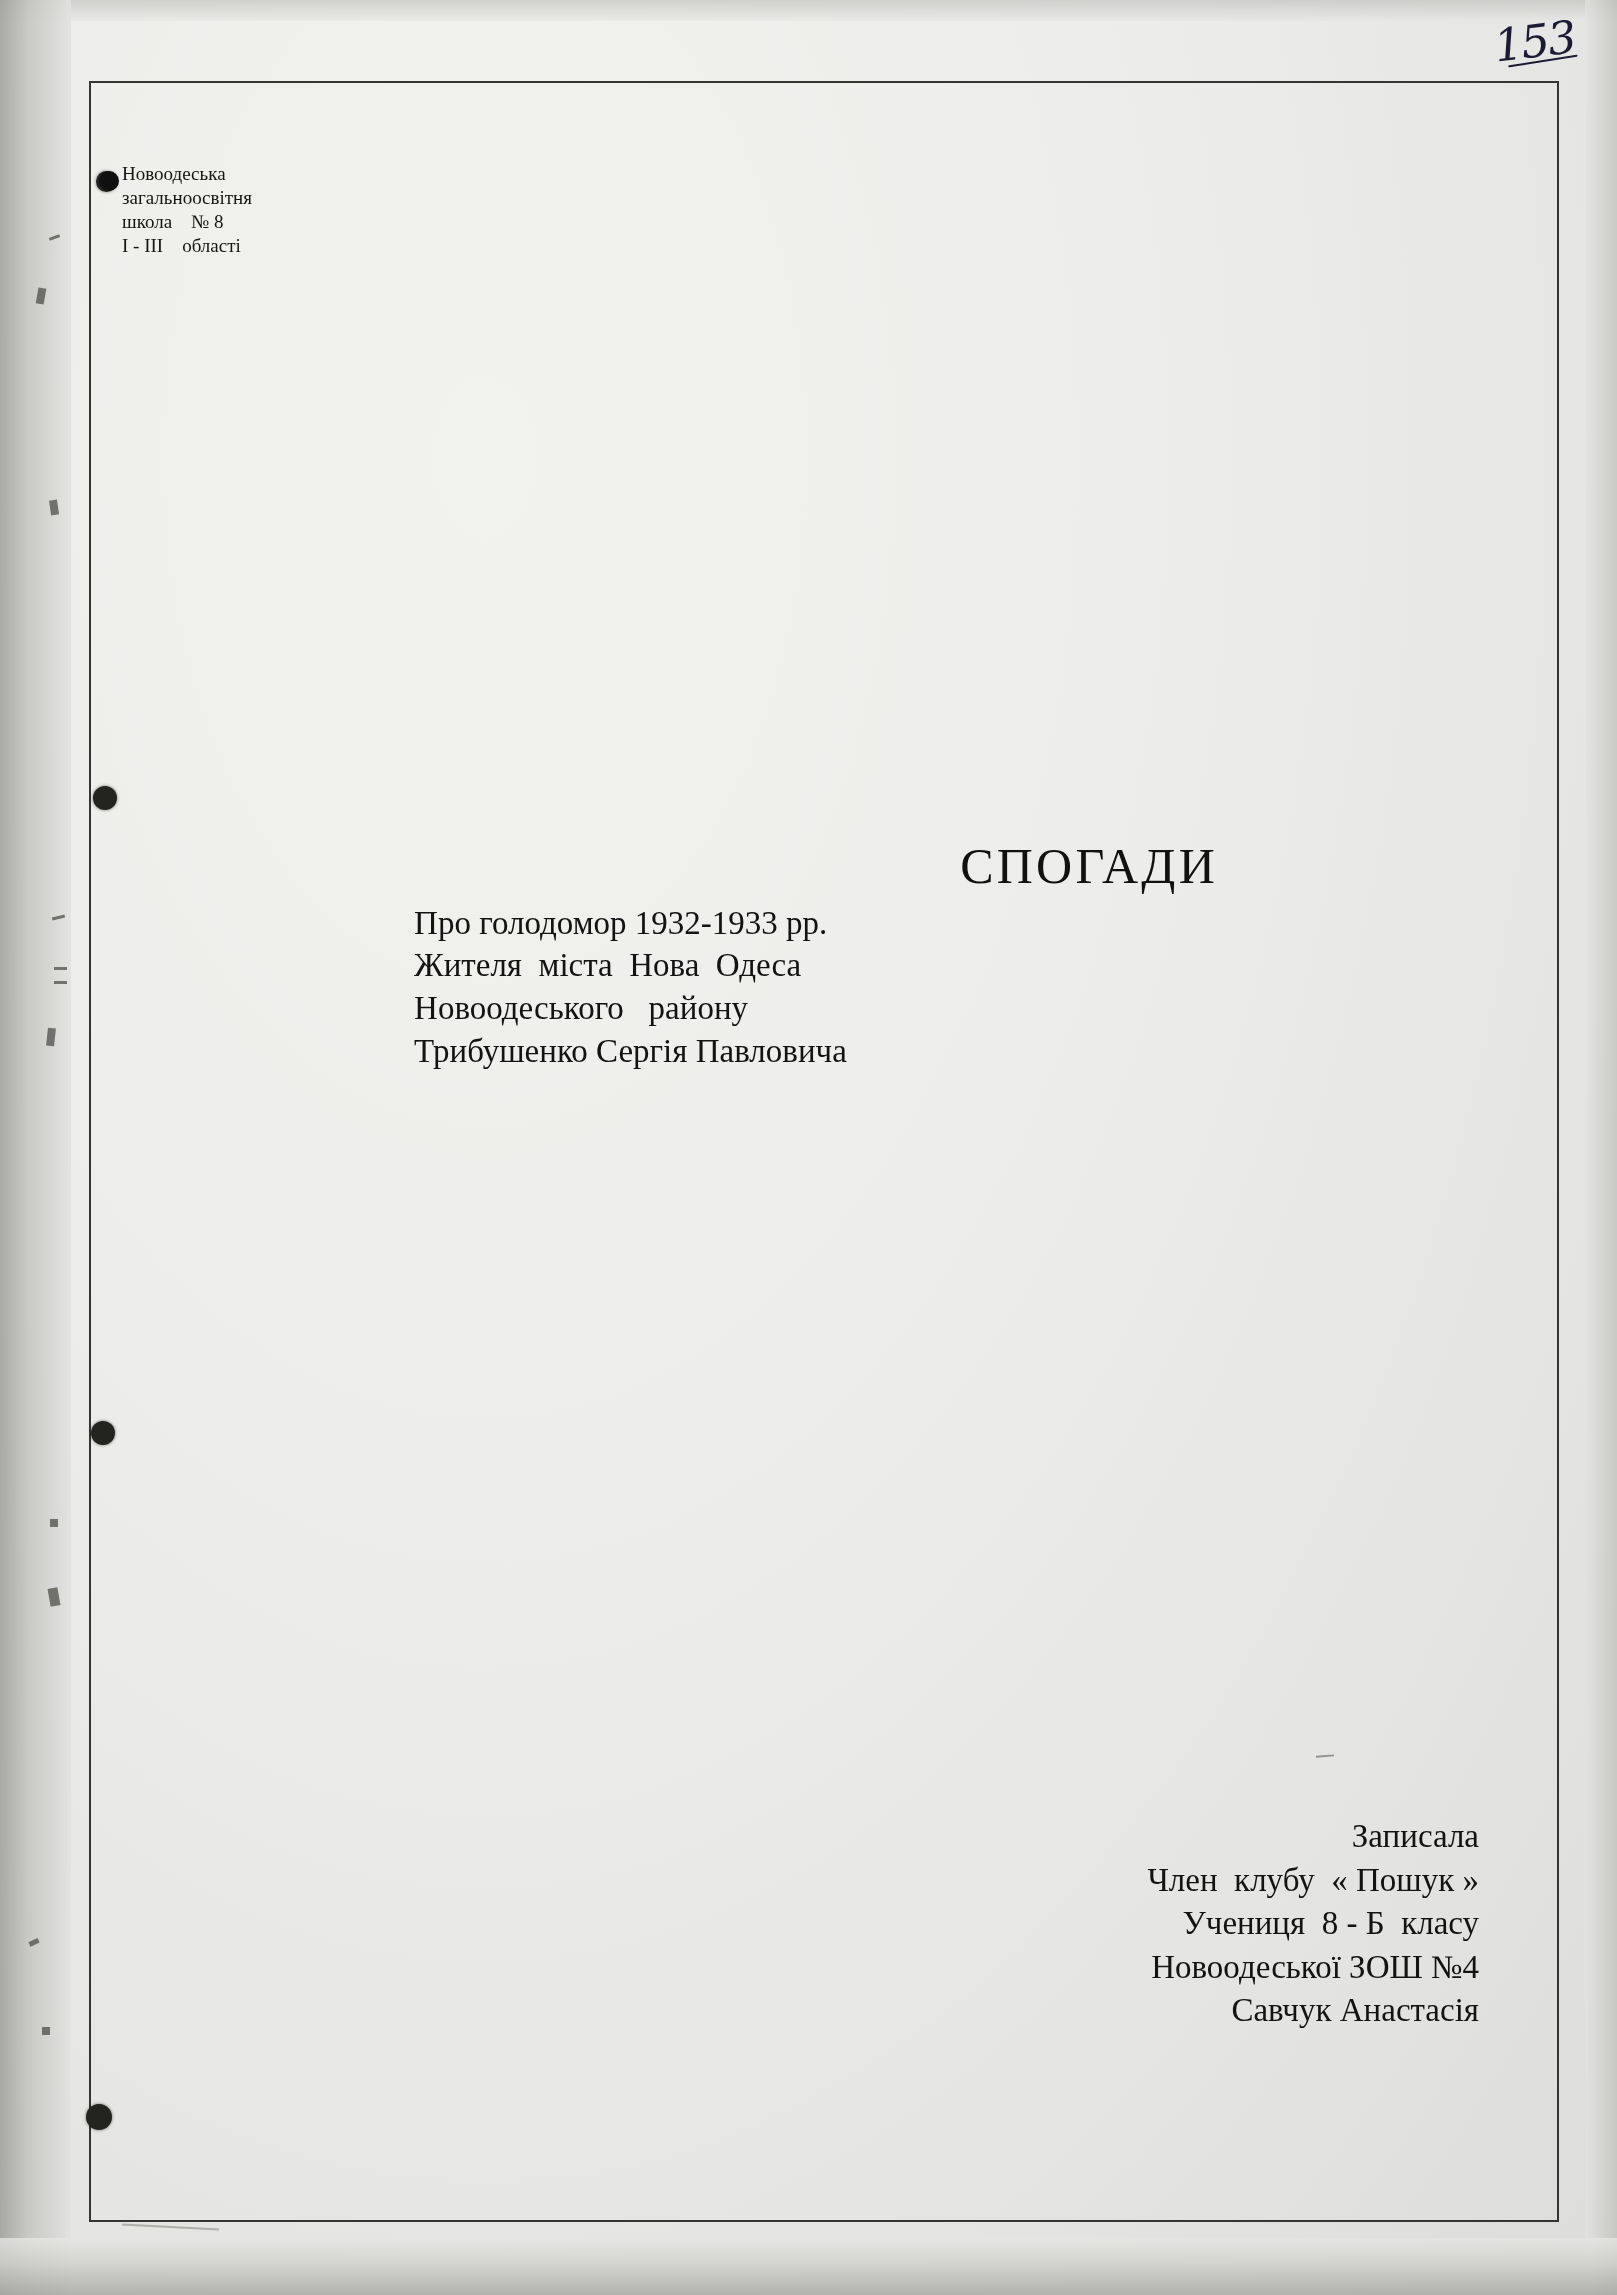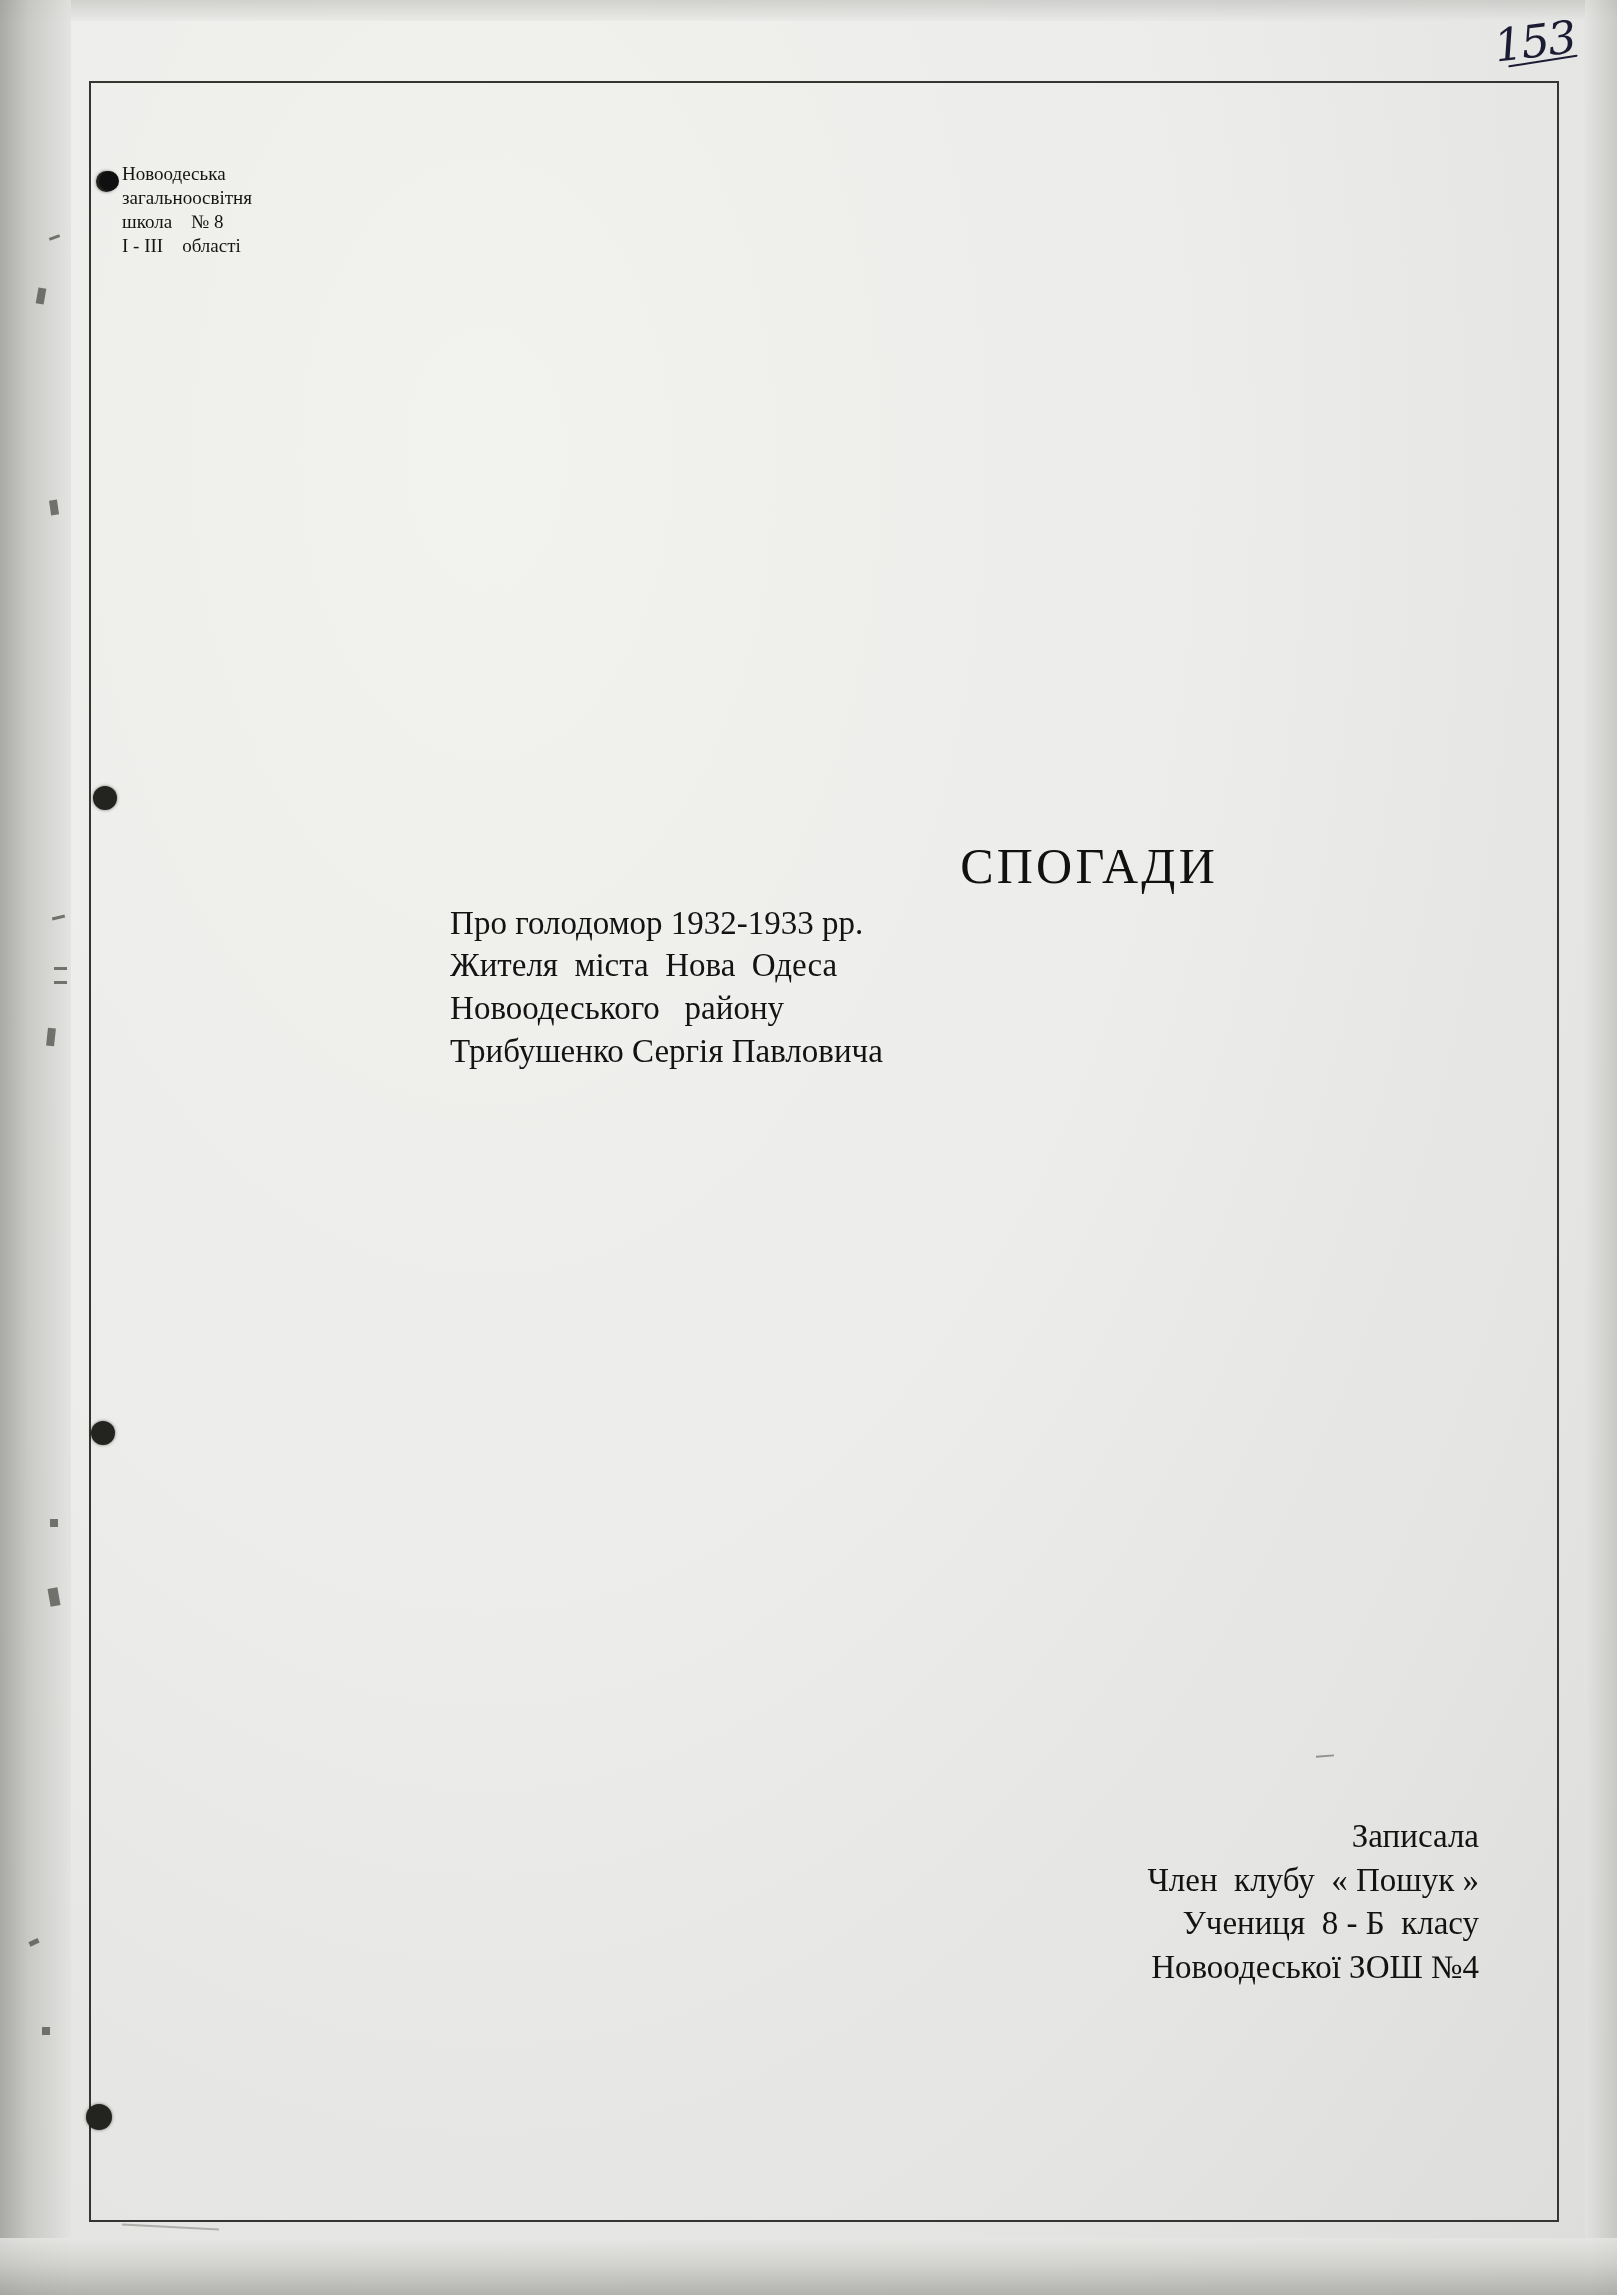--- a/index.html
+++ b/index.html
@@ -152,21 +152,21 @@
     font-weight: 400;
     font-family: "Liberation Serif", serif;
   }
   #subtitle-lines {
     font-size: 33px;
     line-height: 1.30;
     color: #131313;
     text-align: left;
     padding-left: 8.1px;
   }
-  #subtitle-lines .ln { white-space: pre; margin-left: 36px; }
+  #subtitle-lines .ln { white-space: pre; }
 
   
   #recorded-block {
     position: absolute;
     right: 138px;
     top: 1815px;
     width: 569px;
     text-align: right;
     font-size: 33px;
     line-height: 1.32;
@@ -241,16 +241,17 @@
       <div class="ln">Новоодеського   району</div>
       <div class="ln">Трибушенко Сергія Павловича</div>
     </div>
   </div>
 
   <div id="recorded-block">
     <div class="ln">Записала</div>
     <div class="ln">Член  клубу  « Пошук »</div>
     <div class="ln">Учениця  8 - Б  класу</div>
     <div class="ln">Новоодеської ЗОШ №4</div>
+    <div class="ln">Савчук Анастасія</div>
   </div>
 
 </div>
 
 
 </body></html>

